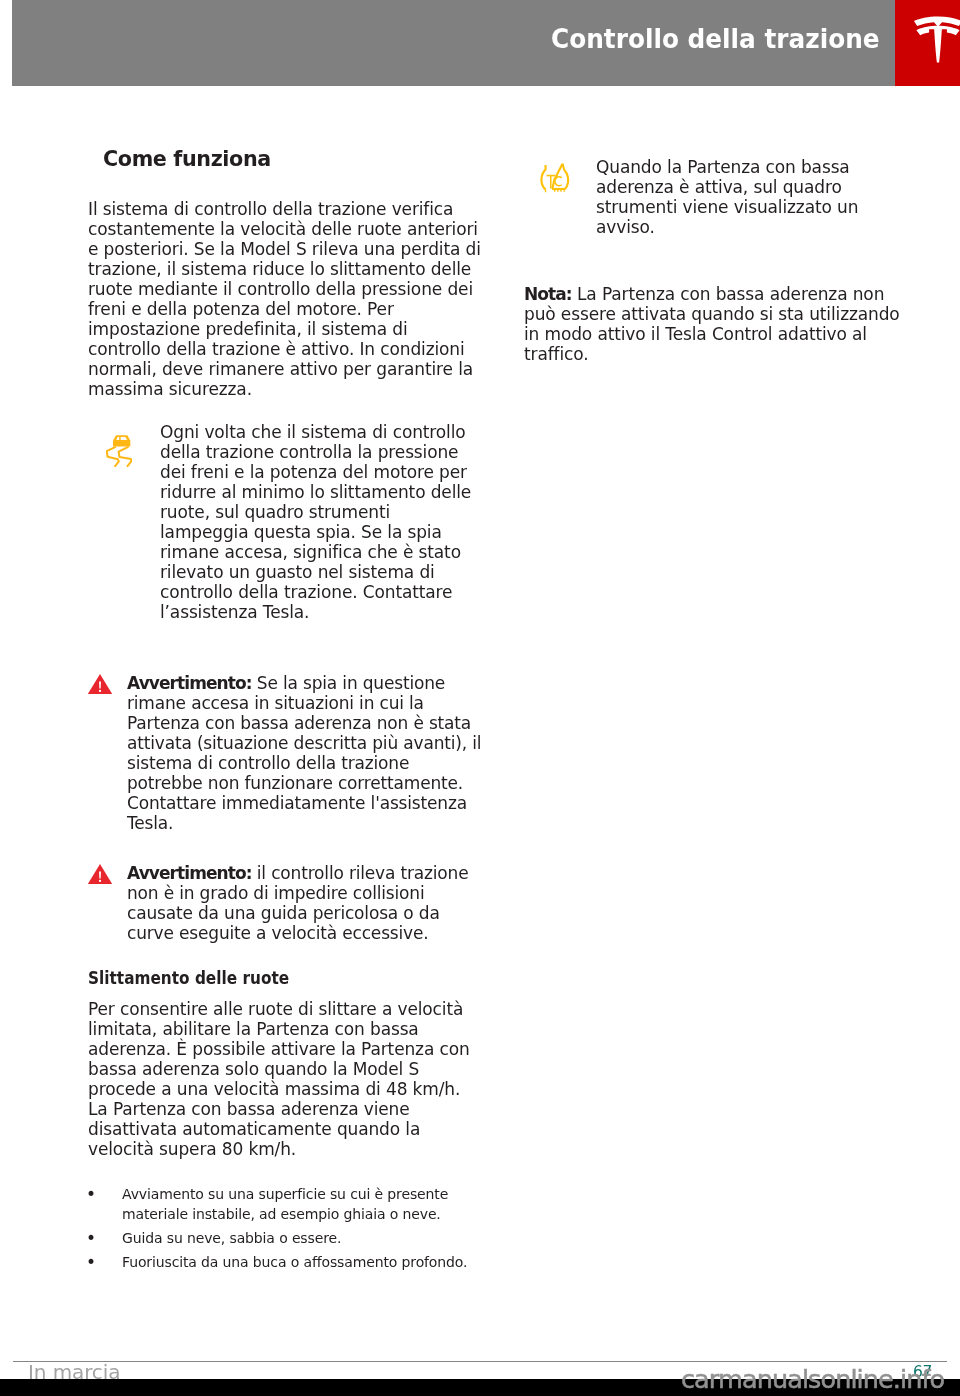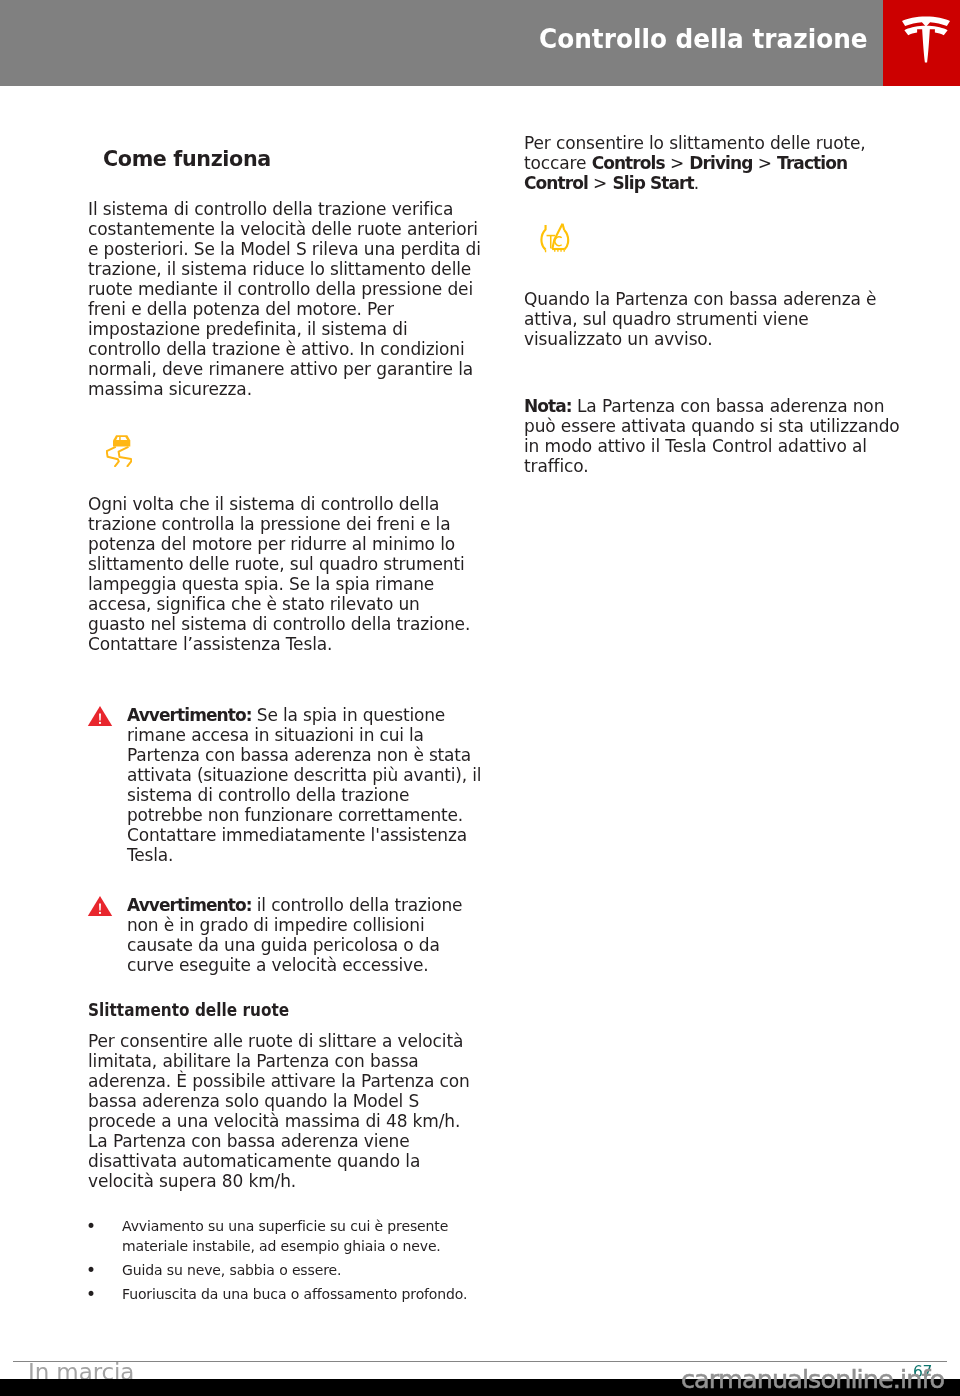--- a/index.html
+++ b/index.html
@@ -2,49 +2,49 @@
 <html><head>
 <meta charset="utf-8">
 <style>
   html, body { margin:0; padding:0; }
   body {
     width:960px; height:1396px; background:#ffffff;
     font-family:"DejaVu Sans", sans-serif;
     color:#231f20; overflow:hidden; position:relative;
     -webkit-font-smoothing:antialiased;
   }
-  .header { position:absolute; left:0; top:0; width:768px; height:86px; }
+  .header { position:absolute; left:12px; top:0; width:768px; height:86px; }
   .header-bg { position:absolute; left:0; top:0; width:883px; height:86px; background:#808080; }
   .header-logo { position:absolute; left:883px; top:0; width:77px; height:86px; background:#CC0000; }
   .header-title { position:absolute; left:539px; top:29px; color:#ffffff; font-size:26.5px;
       font-weight:bold; letter-spacing:0px; line-height:20px;
       transform:scaleX(0.935); transform-origin:left top; white-space:nowrap; }
   .tesla-t { position:absolute; left:19px; top:16px; width:48px; height:48px; }
   .col { position:absolute; }
   .col-left { left:88px; top:134px; width:394px; }
   .col-right { left:524px; top:133px; width:378px; }
   h2 { font-size:20.7px; font-weight:bold; margin:15px; padding:0;
        line-height:20px; letter-spacing:-0.37px; position:relative; top:0px; }
   h3 { font-size:17.3px; font-weight:bold; margin:0; padding:0;
        line-height:20px; letter-spacing:0px;
        transform:scaleX(0.886); transform-origin:left top; white-space:nowrap; }
   p { font-size:17px; line-height:20px; margin:0; padding:0; letter-spacing:-0.13px; }
-  .note { display:flex;flex-direction:column; }
+  .note { display:flex; }
   .note-icon { flex:0 0 72px; position:relative; }
   .note-body { flex:1; font-size:17px; line-height:20px; letter-spacing:-0.13px; }
   .warn { display:flex;margin-top:16px; }
   .warn-icon { flex:0 0 39px; position:relative; }
   .warn-body { flex:1; font-size:17px; line-height:20px; letter-spacing:-0.17px; }
   .bul { display:flex; }
   .bul + .bul { margin-top:4px; }
   .bul-dot { flex:0 0 34px; font-size:17px; line-height:20px; text-indent:-2px; }
   .bul-txt { flex:1; font-size:14px; line-height:20px; letter-spacing:-0.13px; }
   b { font-weight:bold; letter-spacing:-0.92px; }
   .footer-line { position:absolute; left:13px; top:1360.5px; width:934px; height:1.3px; background:#858585; }
-  .footer-left { position:absolute; left:28px; top:1362px; font-size:23px; line-height:20px;
+  .footer-left { position:absolute; left:28px; top:1362px; font-size:20px; line-height:20px;
        color:#a3a3a3; letter-spacing:-0.1px; }
   .footer-right { position:absolute; left:913px; top:1362px; font-size:15.5px; line-height:20px;
        color:#0f766e; letter-spacing:-0.4px; }
   .watermark { position:absolute; left:681px; top:1366px; width:300px;
        -webkit-font-smoothing:antialiased;
        font-size:25.5px; line-height:26px; color:#919191; letter-spacing:-0.9px;
        -webkit-text-stroke:0.55px #919191; white-space:nowrap; z-index:5; }
   .blackbar { position:absolute; left:0; top:1379px; width:960px; height:17px; background:#000; }
 </style>
 </head>
@@ -94,21 +94,21 @@
   </div>
 
   <div style="height:14px"></div>
   <div class="warn">
     <div class="warn-icon">
       <svg viewBox="0 0 64 56" width="26" height="22" style="position:absolute;left:-1px;top:0px">
         <path fill="#E8262D" d="M32 2.5 L63 53.5 L1 53.5 Z"></path>
         <path fill="#ffffff" d="M29.6 21.5h4.8l-.7 18.2h-3.4zM32 42.6a2.9 2.9 0 110 5.8 2.9 2.9 0 010-5.8z"></path>
       </svg>
     </div>
-    <div class="warn-body"><b>Avvertimento:</b><span> il controllo della trazione non è in grado di impedire collisioni causate da una guida pericolosa o da curve eseguite a velocità eccessive.</span></div>
+    <div class="warn-body"><b>Avvertimento:</b><span> il controllo rileva trazione non è in grado di impedire collisioni causate da una guida pericolosa o da curve eseguite a velocità eccessive.</span></div>
   </div>
 
   <div style="height:25px"></div>
   <h3>Slittamento delle ruote</h3>
   <div style="height:11px"></div>
   <p>Per consentire alle ruote di slittare a velocità limitata, abilitare la Partenza con bassa aderenza. È possibile attivare la Partenza con bassa aderenza solo quando la Model S procede a una velocità massima di 48 km/h. La Partenza con bassa aderenza viene disattivata automaticamente quando la velocità supera 80 km/h.</p>
   <div style="height:13px"></div>
   <div style="height:12px"></div>
   <div class="bul">
     <div class="bul-dot">•</div>
@@ -118,21 +118,20 @@
     <div class="bul-dot">•</div>
     <div class="bul-txt">Guida su neve, sabbia o essere.</div>
   </div>
   <div class="bul">
     <div class="bul-dot">•</div>
     <div class="bul-txt">Fuoriuscita da una buca o affossamento profondo.</div>
   </div>
 </div>
 
 <div class="col col-right">
-  <p><span>Per consentire lo slittamento delle ruote, toccare </span><b>Controls</b><span> &gt; </span><b>Driving</b><span> &gt; </span><b>Traction Control</b><span> &gt; </span><b>Slip Start</b><span>.</span></p>
 
   <div style="height:24px"></div>
   <div class="note">
     <div class="note-icon">
       <svg viewBox="0 0 62 64" width="30" height="31" style="position:absolute;left:16px;top:5px">
         <g fill="none" stroke="#FFC107" stroke-width="4.4" stroke-linecap="butt" stroke-linejoin="round">
           <path d="M11.5 6 L11.5 15.5 C4.5 22.5 2 32.5 3.4 42 C4.3 48.5 7.5 53.5 11.5 57"></path>
           <path d="M50 16.5 C56.5 23.5 59.2 33.5 57.8 43 C56.9 49 54 53.5 50.5 56.5"></path>
           <path d="M46.5 3.5 L29.6 36.6 L25.5 55.5"></path>
           <path d="M46.5 3.5 L50 16.5"></path>

